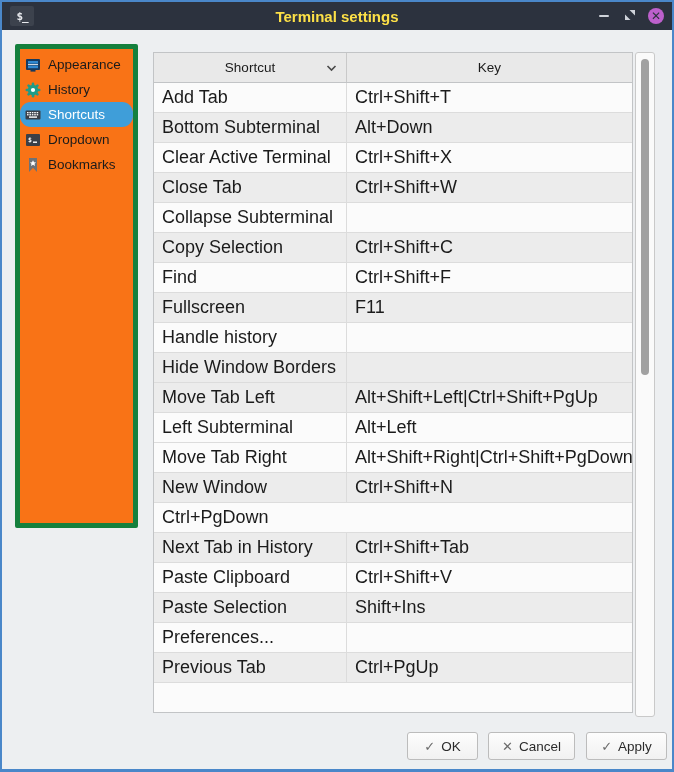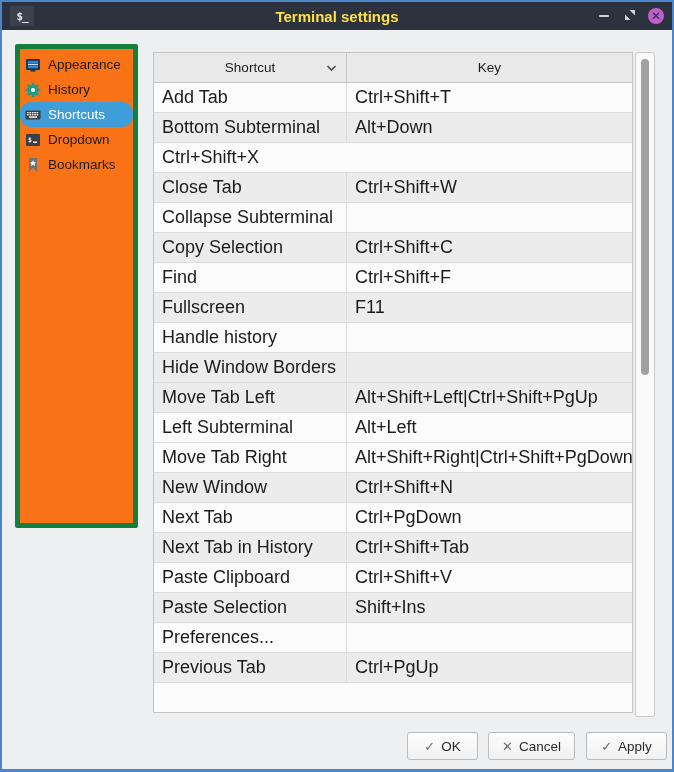--- a/index.html
+++ b/index.html
@@ -246,20 +246,21 @@
     <div>
         <div class="trow odd">
           <div class="tcell c1">Add Tab</div>
           <div class="tcell c2">Ctrl+Shift+T</div>
         </div>
         <div class="trow even">
           <div class="tcell c1">Bottom Subterminal</div>
           <div class="tcell c2">Alt+Down</div>
         </div>
         <div class="trow odd">
+          <div class="tcell c1">Clear Active Terminal</div>
           <div class="tcell c2">Ctrl+Shift+X</div>
         </div>
         <div class="trow even">
           <div class="tcell c1">Close Tab</div>
           <div class="tcell c2">Ctrl+Shift+W</div>
         </div>
         <div class="trow odd">
           <div class="tcell c1">Collapse Subterminal</div>
           <div class="tcell c2"></div>
         </div>
@@ -293,21 +294,20 @@
         </div>
         <div class="trow odd">
           <div class="tcell c1">Move Tab Right</div>
           <div class="tcell c2">Alt+Shift+Right|Ctrl+Shift+PgDown</div>
         </div>
         <div class="trow even">
           <div class="tcell c1">New Window</div>
           <div class="tcell c2">Ctrl+Shift+N</div>
         </div>
         <div class="trow odd">
-          <div class="tcell c1">Next Tab</div>
           <div class="tcell c2">Ctrl+PgDown</div>
         </div>
         <div class="trow even">
           <div class="tcell c1">Next Tab in History</div>
           <div class="tcell c2">Ctrl+Shift+Tab</div>
         </div>
         <div class="trow odd">
           <div class="tcell c1">Paste Clipboard</div>
           <div class="tcell c2">Ctrl+Shift+V</div>
         </div>

